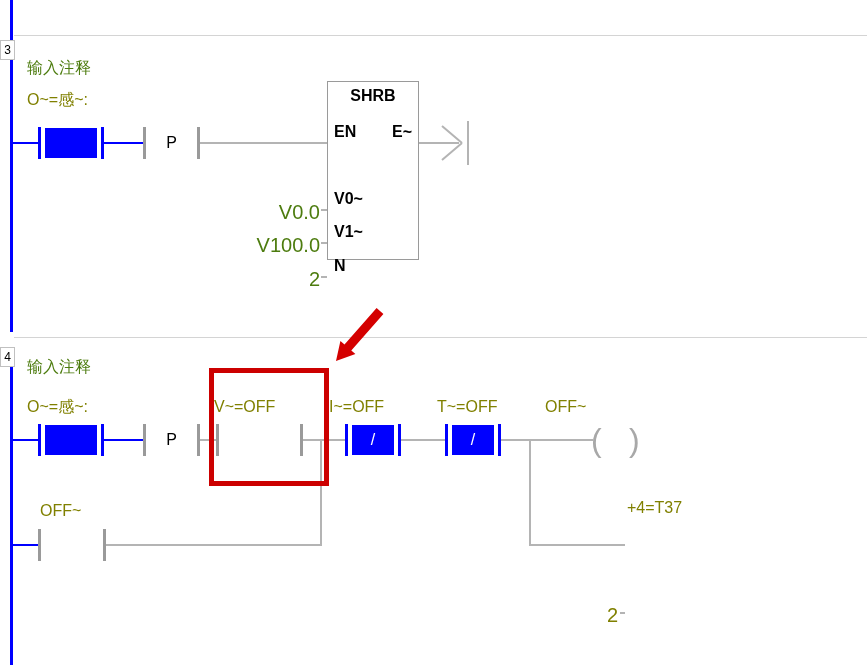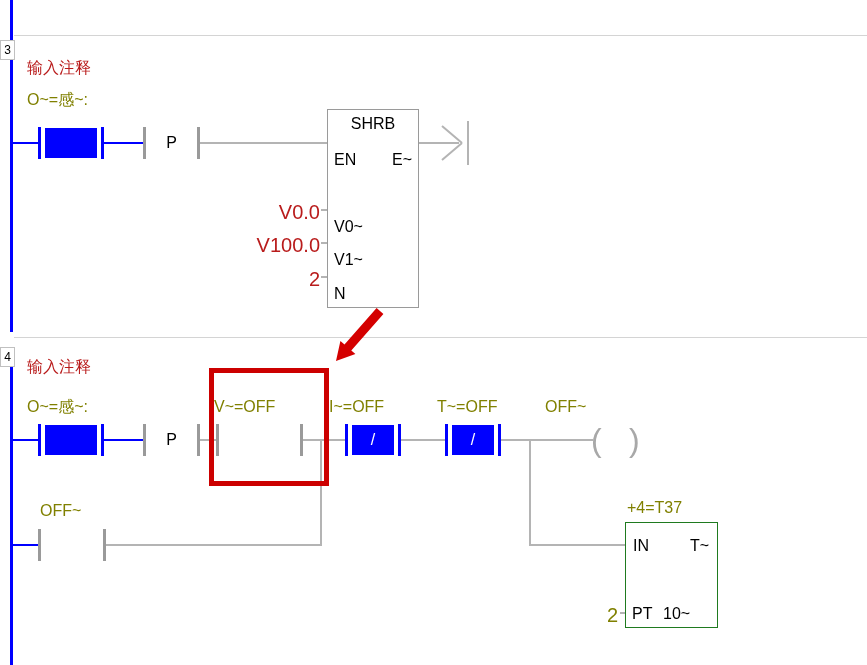--- a/index.html
+++ b/index.html
@@ -12,21 +12,21 @@
   .wh   { position:absolute; height:2px; }
   .wv   { position:absolute; width:2px; }
   .blue  { background:#0000ff; }
   .grayw { background:#b4b4b4; }
 
   .nettab { position:absolute; width:15px; height:20px; border:1px solid #c0c0c0; background:#fff;
             font-size:12px; color:#000; text-align:center; line-height:18px; }
 
   .lbl   { position:absolute; font-size:16px; line-height:18px; white-space:nowrap; }
   .olive { color:#808000;text-align:center; }
-  .cgray { color:#b91c1c; }
+  .cgray { color:#4d7c0f; }
 
   .contact { position:absolute; height:32px; }
   .cbar  { position:absolute; top:0; width:3px; height:32px; }
   .cbar.bblue { background:#0000ff; }
   .cbar.bgray { background:#9a9a9a; }
   .cfill { position:absolute; top:1px; height:30px; background:#0000ff; color:#ffffff;
            text-align:center; line-height:30px; font-size:16px; }
   .ctext { position:absolute; left:0; right:0; top:0; bottom:0; text-align:center;
            line-height:32px; font-size:16px; color:#000; }
 
@@ -63,21 +63,21 @@
     <div class="cbar bblue" style="right:0;"></div>
   </div>
   <div class="wh blue" style="left:104px;top:142px;width:39px;"></div>
   <div class="contact" style="left:143px;top:127px;width:57px;">
     <div class="cbar bgray" style="left:0;"></div>
     <div class="ctext">P</div>
     <div class="cbar bgray" style="right:0;"></div>
   </div>
   <div class="wh grayw" style="left:200px;top:142px;width:127px;"></div>
 
-  <div class="ibox" style="left:327px;top:109px;width:92px;height:199px;">
+  <div class="ibox" style="left:327px;top:81px;width:92px;height:179px;font-weight:bold;">
     <div class="ibox-title">SHRB</div>
     <div class="pin" style="left:6px;top:41px;">EN</div>
     <div class="pin" style="right:6px;top:41px;">E~</div>
     <div class="pin" style="left:6px;top:108px;">V0~</div>
     <div class="pin" style="left:6px;top:141px;">V1~</div>
     <div class="pin" style="left:6px;top:175px;">N</div>
   </div>
 
   <div class="wh grayw" style="left:419px;top:142px;width:40px;"></div>
   <svg class="overlay" style="left:440px;top:118px;" width="40" height="50" viewBox="0 0 40 50">
@@ -143,26 +143,20 @@
   <div class="contact" style="left:38px;top:529px;width:68px;">
     <div class="cbar bgray" style="left:0;"></div>
     <div class="cbar bgray" style="right:0;"></div>
   </div>
   <div class="wh grayw" style="left:106px;top:544px;width:216px;"></div>
   <div class="wv grayw" style="left:320px;top:441px;height:105px;"></div>
 
   <div class="wv grayw" style="left:529px;top:441px;height:105px;"></div>
   <div class="wh grayw" style="left:531px;top:544px;width:94px;"></div>
   <div class="lbl olive" style="left:627px;top:499px;">+4=T37</div>
-  <div class="tbox" style="left:625px;top:522px;width:93px;height:106px;">
-    <div class="pin" style="left:7px;top:14px;">IN</div>
-    <div class="pin" style="right:8px;top:14px;">T~</div>
-    <div class="pin" style="left:6px;top:82px;">PT</div>
-    <div class="pin" style="left:37px;top:82px;">10~</div>
-  </div>
   <div class="opnd olive" style="left:600px;top:604px;width:18px;">2</div>
   <div class="tick" style="left:620px;top:612px;width:5px;"></div>
 
   <div class="redbox" style="left:209px;top:368px;width:120px;height:118px;"></div>
   <svg class="overlay" style="left:318px;top:303px;" width="80" height="70" viewBox="0 0 80 70">
     <polygon points="58.6,5 65.4,11 33.3,47.5 37.4,51.1 18,58 22.4,37.9 26.5,41.5" fill="#d40000"></polygon>
   </svg>
 
 </div>
 

